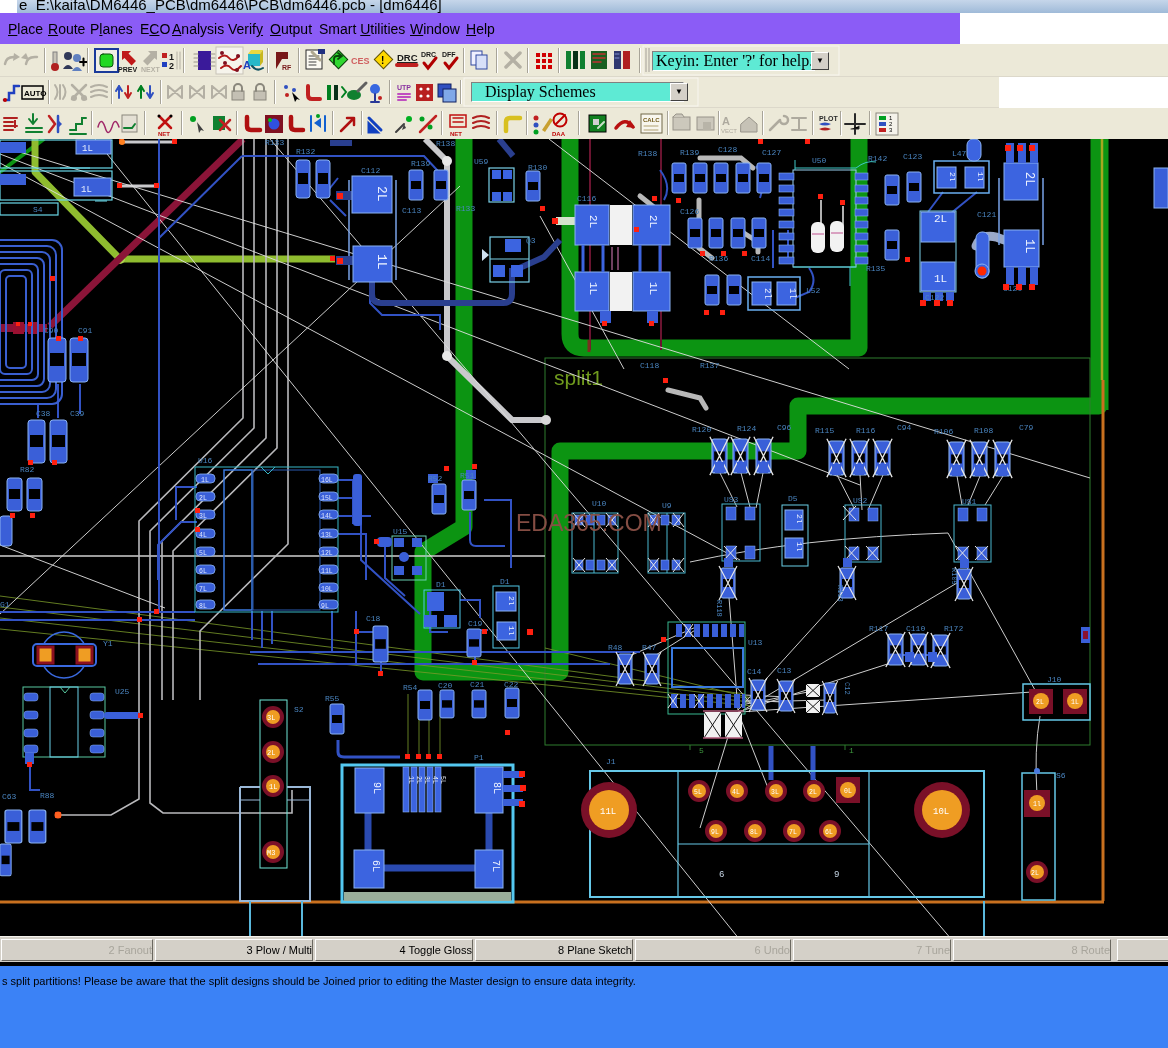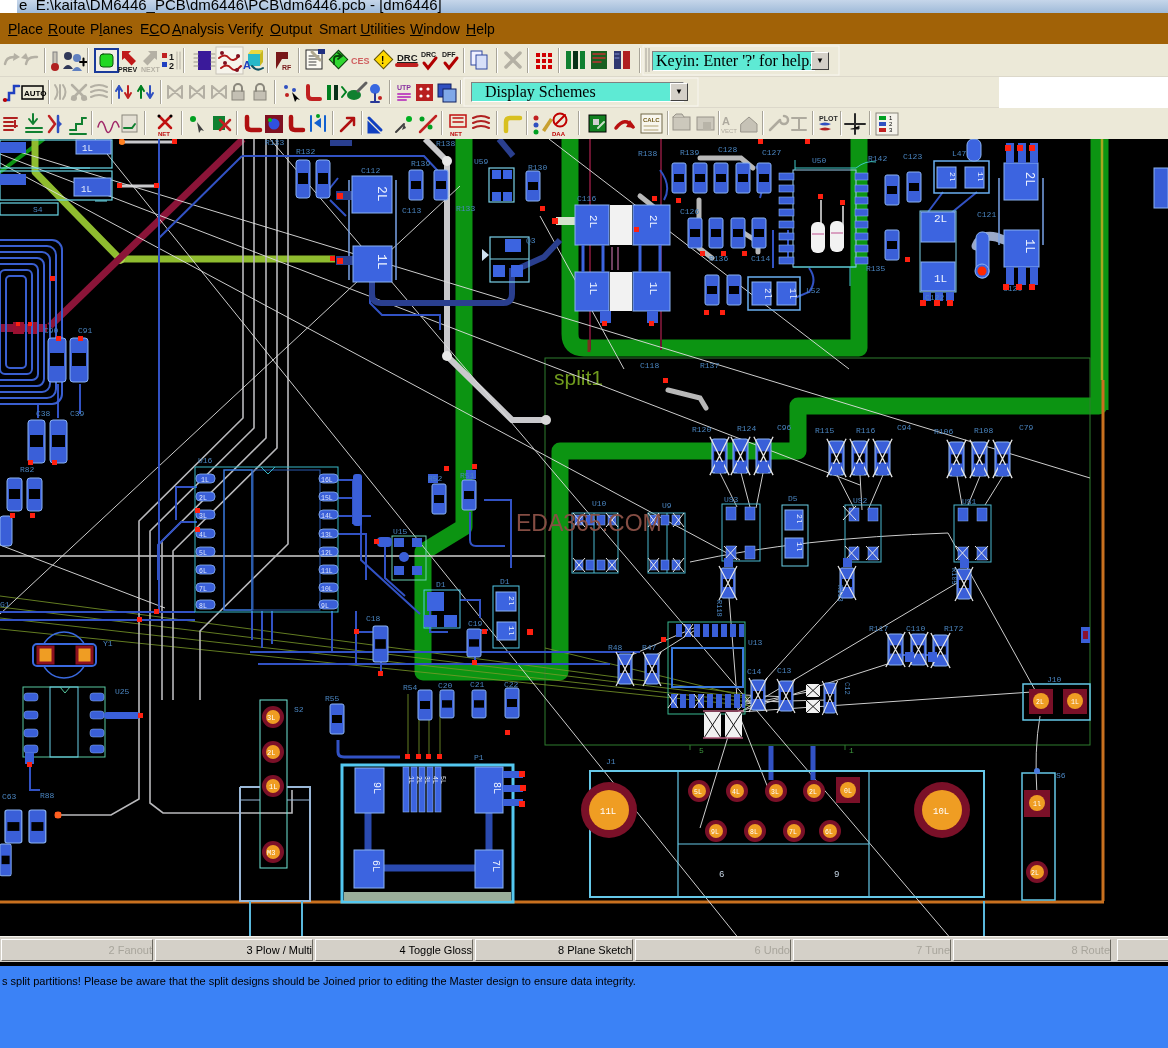--- a/index.html
+++ b/index.html
@@ -1,18 +1,18 @@
 <!DOCTYPE html>
 <html><head><meta charset="utf-8"><style>
 html,body{margin:0;padding:0}
 body{width:1168px;height:1048px;background:#fff;font-family:"Liberation Sans",sans-serif;position:relative;overflow:hidden}
 .abs{position:absolute}
 #title{left:17px;top:0;width:1168px;height:13px;background:linear-gradient(#c6d6ea,#9fbad8);overflow:hidden}
 #title span{position:absolute;left:2px;top:-4px;font-size:15px;color:#000;white-space:pre}
-#menu{left:0;top:13px;width:1168px;height:31px;background:#a16207;border-bottom:6px solid #1d4ed8}
+#menu{left:0;top:13px;width:960px;height:31px;background:#8b5cf6;border-bottom:6px solid #1d4ed8}
 #menu span{position:absolute;top:8px;font-size:14px;color:#000}
 #tb1{left:0;top:44px;width:1168px;height:33px;background:#ece9d8;border-bottom:1px solid #dcd8ca;box-sizing:border-box}
 #tb2{left:0;top:77px;width:999px;height:31px;background:#ece9d8;border-bottom:1px solid #dcd8ca;box-sizing:border-box}
 #tb3{left:0;top:108px;width:1168px;height:31px;background:#ece9d8}
 #canvas{left:0;top:139px;width:1168px;height:797px;background:#000}
 #btnrow{left:0;top:936px;width:1168px;height:26px;background:#d4d0c8;border-top:1px solid #f4f2ec}
 .bbtn{position:absolute;top:2px;height:20px;background:#d4d0c8;border-top:1px solid #fff;border-left:1px solid #fff;border-right:1px solid #6a675f;border-bottom:1px solid #6a675f;font-size:11px;text-align:right;line-height:20px;color:#000}
 .bbtn.dis{color:#a8a59c}
 #blackbar{left:0;top:962px;width:1168px;height:4px;background:#000}
 #status{left:0;top:966px;width:1168px;height:82px;background:#3b82f6}

